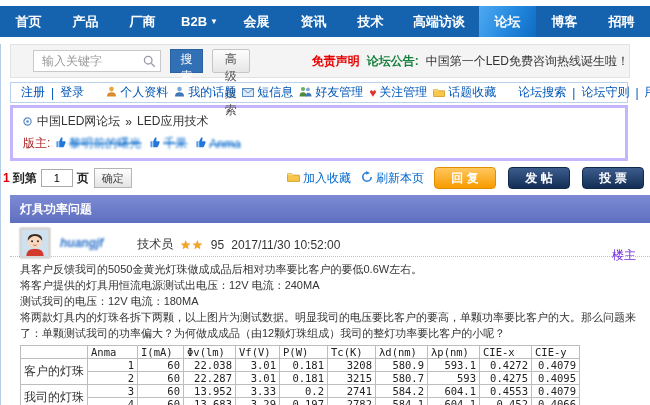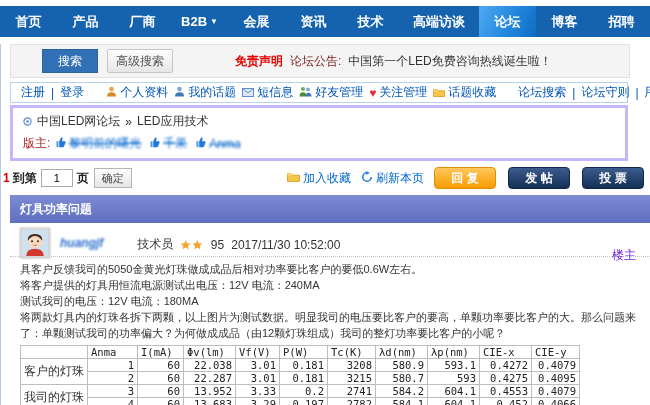--- a/index.html
+++ b/index.html
@@ -29,21 +29,21 @@
     font-size:12px; color:#666; font-family:inherit; }
   .search-input::placeholder { color:#999; }
   .mag { position:absolute; right:5px; top:5px; }
   .btn { cursor:pointer; font-family:inherit; }
   .btn-search { height:24px; width:56px; background:#3270b5; color:#fff; border:1px solid #2a62a0;
     margin-left:9px; font-size:12px; }
   .btn-adv { height:24px; width:66px; background:linear-gradient(#fdfdfd,#e6e6e6);
     border:1px solid #c6c6c6; color:#555; margin-left:9px; font-size:12px; border-radius:2px; }
   .notice { margin-left:62px; display:flex; align-items:center; gap:7px; white-space:nowrap; }
   .disclaimer { color:#e80000; font-weight:bold; }
-  .notice-label { color:#7f1d1d; font-weight:normal; }
+  .notice-label { color:#15803d; font-weight:bold; }
   .notice-text { color:#333; }
 
   
   .userbar { border:1px solid #b9d2ec; margin:4px 22px 0 9px; height:21px;
     display:flex; align-items:center; gap:6px; padding:0 10px; font-size:12px; white-space:nowrap; }
   .userbar a { color:#0056b8; display:inline-flex; align-items:center; gap:3px; }
   .sep { color:#0056b8; }
   .right-gap { margin-left:16px; }
   .heart { color:#e03030; font-size:12px; line-height:1; }
 
@@ -113,20 +113,29 @@
       <div class="nav-item">技术</div>
       <div class="nav-item wide">高端访谈</div>
       <div class="nav-item active">论坛</div>
       <div class="nav-item">博客</div>
       <div class="nav-item">招聘</div>
     </nav>
 
   <div class="content">
 
     <div class="search-panel">
+      <span class="search-box">
+        <input class="search-input" placeholder="输入关键字" style="">
+        <span class="mag">
+          <svg width="13" height="13" viewBox="0 0 13 13">
+              <circle cx="5.2" cy="5.2" r="3.8" fill="none" stroke="#99a" stroke-width="1.3"></circle>
+              <line x1="8.2" y1="8.2" x2="11.8" y2="11.8" stroke="#99a" stroke-width="1.3"></line>
+            </svg>
+        </span>
+      </span>
       <button class="btn btn-search">搜索</button>
       <button class="btn btn-adv">高级搜索</button>
       <span class="notice">
         <a class="disclaimer">免责声明</a>
         <span class="notice-label">论坛公告:</span>
         <span class="notice-text">中国第一个LED免费咨询热线诞生啦！</span>
       </span>
     </div>
 
     <div class="userbar">

